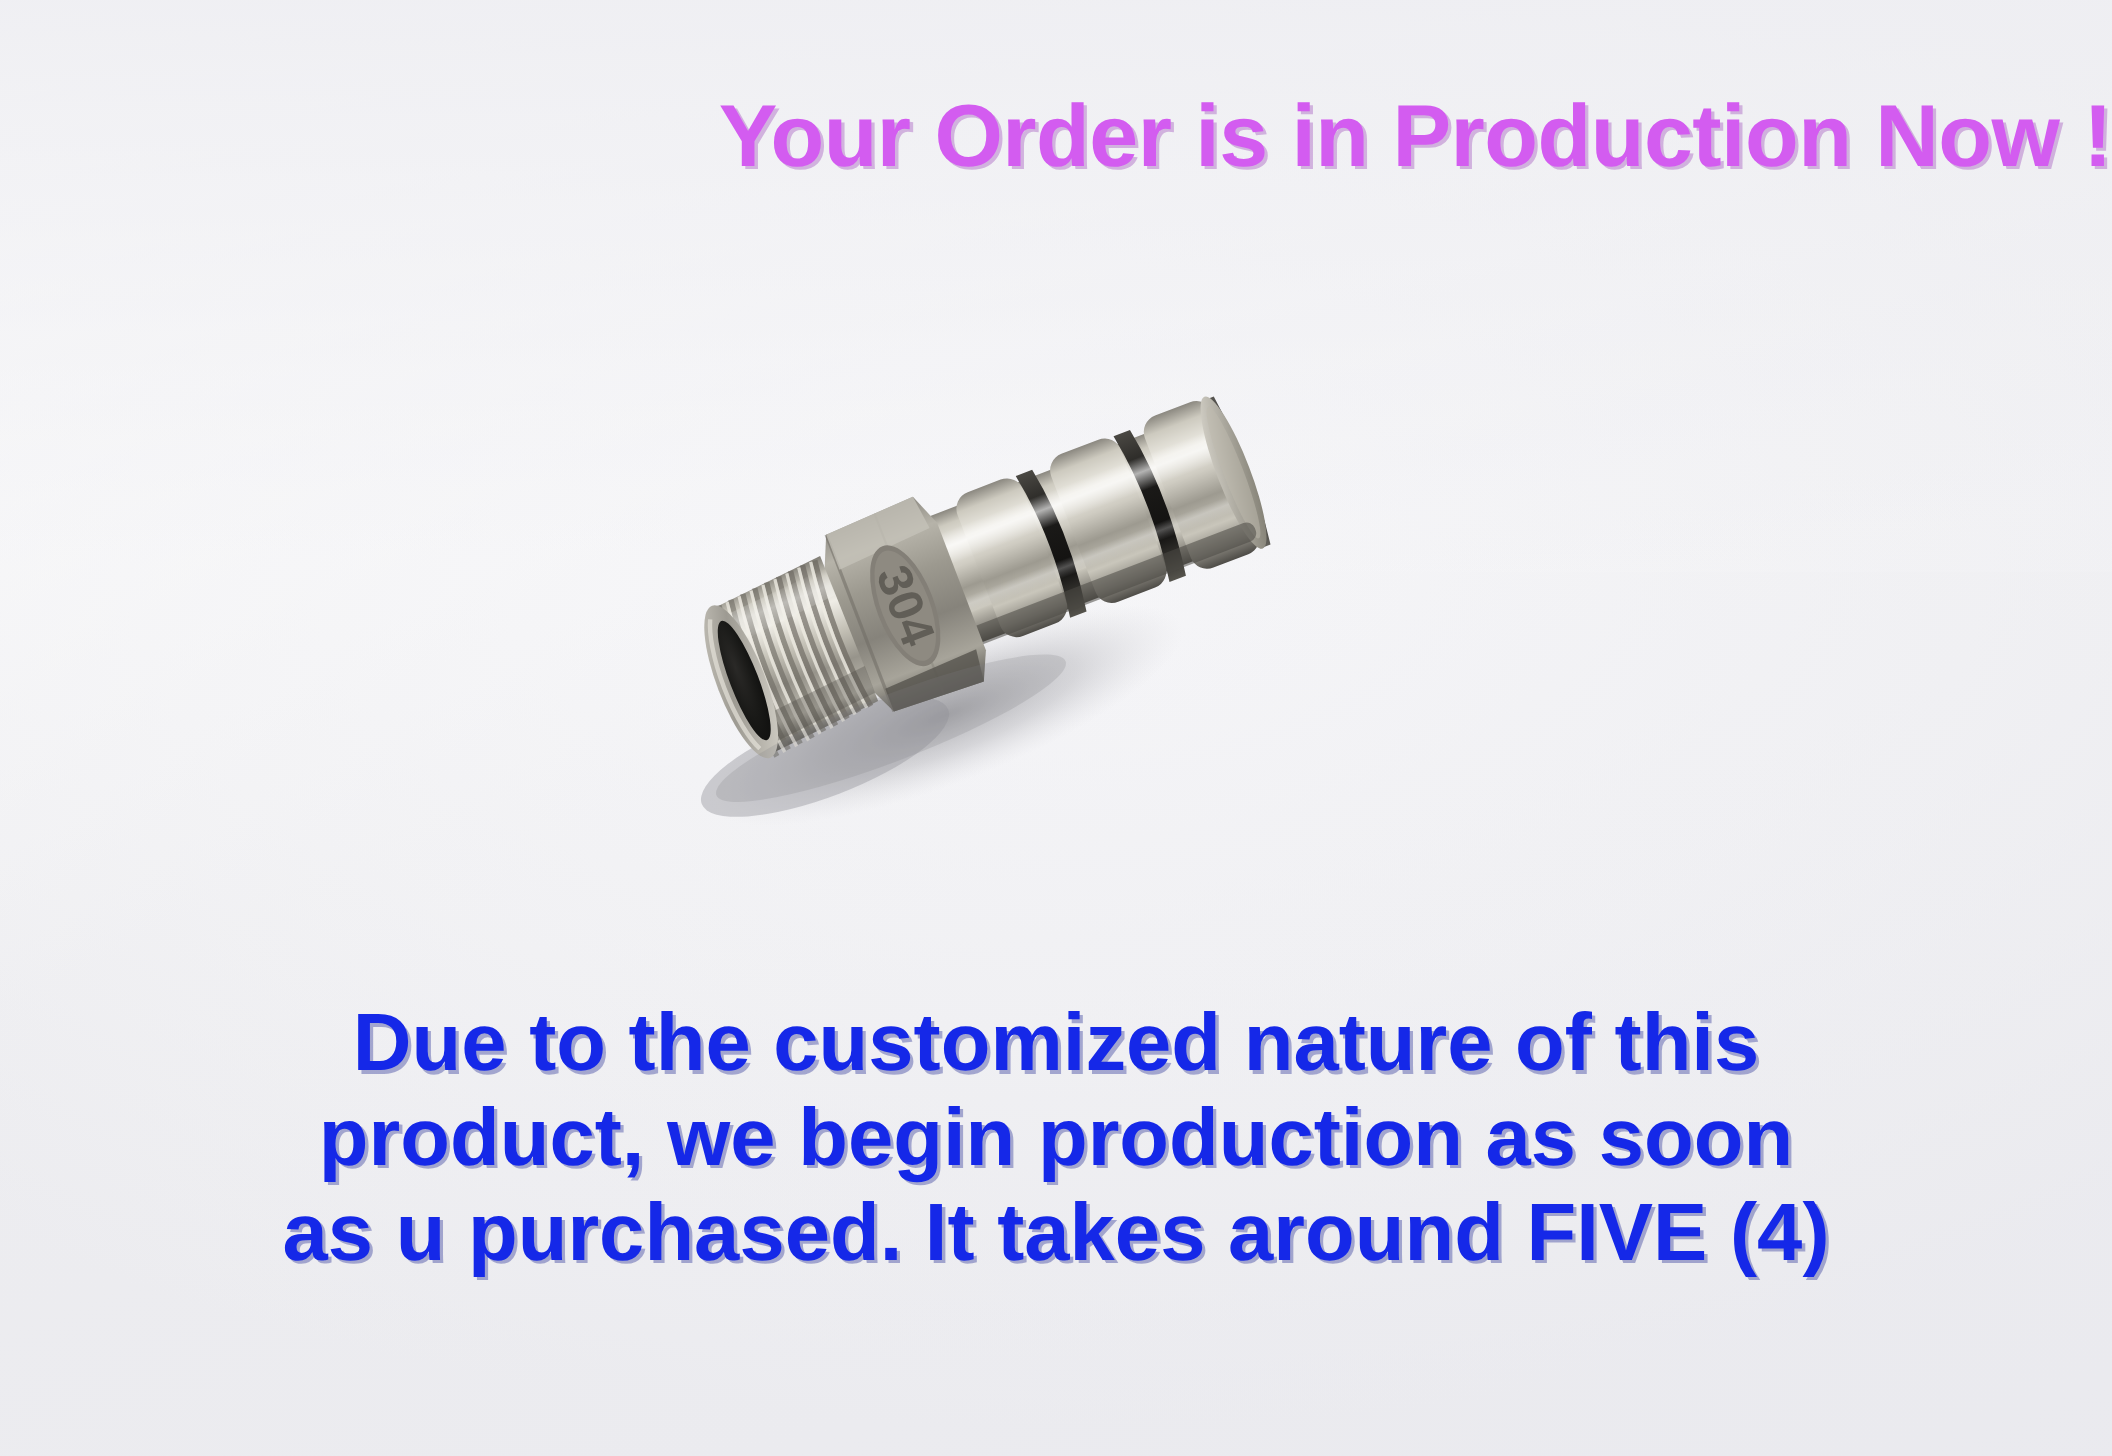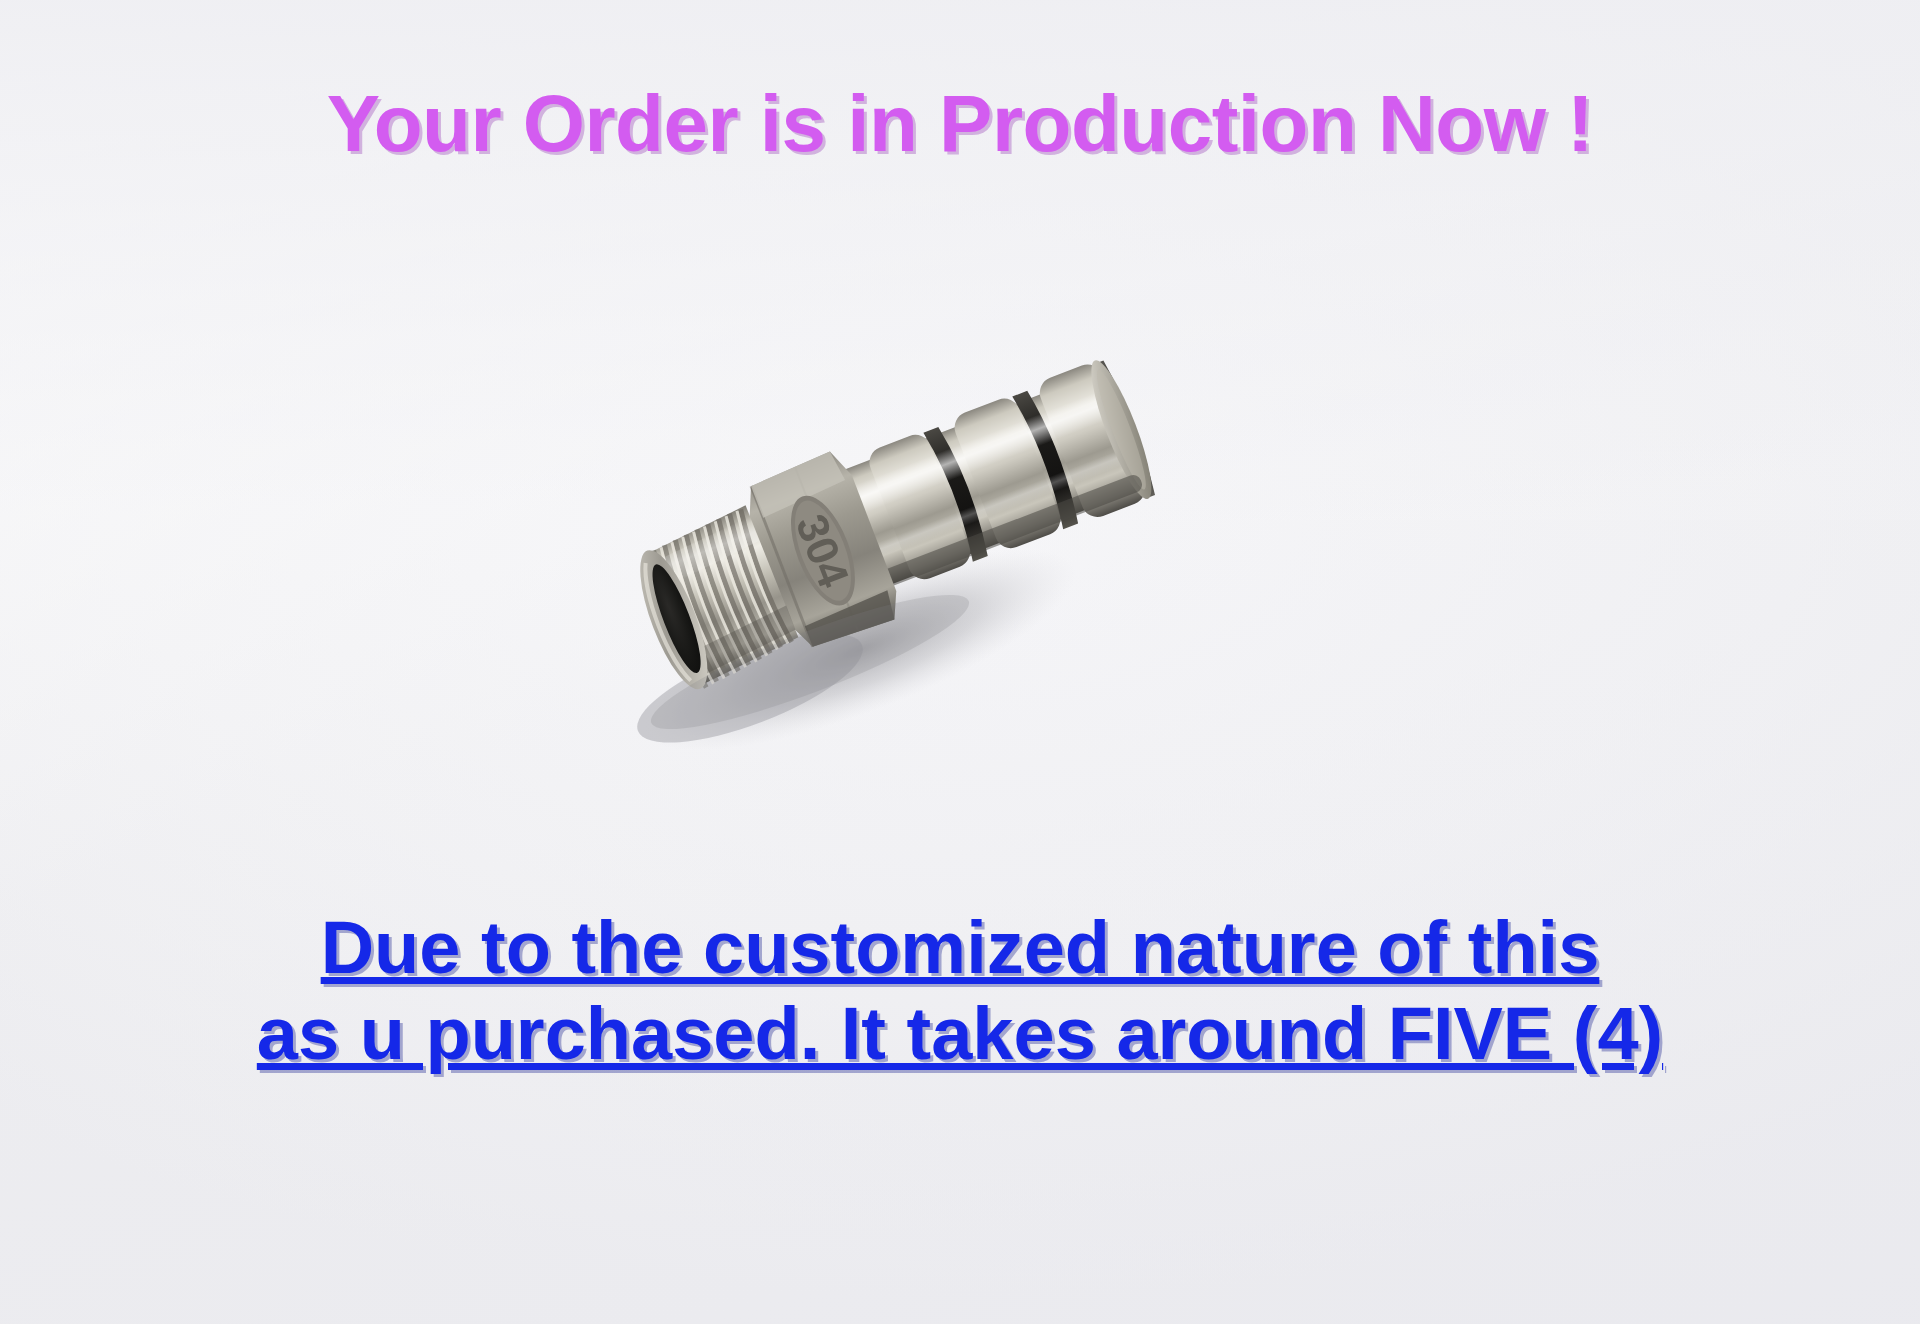--- a/index.html
+++ b/index.html
@@ -33,21 +33,21 @@
     background: linear-gradient(180deg, rgba(238,238,242,0.9) 0%, rgba(246,246,248,0.2) 100%);
     pointer-events: none;
   }
 
   
   .headline {
     position: absolute;
     left: 0;
     right: 0;
     top: 78px;
-    text-align: center;
+    text-align: right;
     font-size: 80px;
     font-weight: bold;
     letter-spacing: -0.5px;
     color: #d35cf0;
     text-shadow: 3px 3px 0 rgba(150,60,180,0.35);
     white-space: nowrap;
     z-index: 6;
   }
 
   
@@ -56,21 +56,20 @@
     left: 0;
     right: 0;
     top: 905px;
     text-align: center;
     font-size: 74px;
     line-height: 1.16;
     font-weight: bold;
     color: #1528e8;
     text-shadow: 3px 3px 0 rgba(20,30,140,0.35);
     z-index: 6;
-    text-decoration: underline;
   }
   .body-copy .line { display: block; white-space: nowrap; }
 
   
   .product {
     position: absolute;
     left: 560px;
     top: 300px;
     width: 620px;
     height: 480px;
@@ -248,16 +247,17 @@
 
         <path d="M88,184 a22,74 0 0 0 0,126" stroke="#e6e3da" stroke-width="4" fill="none" opacity="0.7"></path>
       </g>
 
       <ellipse cx="250" cy="362" rx="170" ry="30" fill="#7f7f86" opacity="0.22" transform="rotate(-21 250 362)"></ellipse>
     </svg>
   </div>
 
   <div class="body-copy">
     <span class="line">Due to the customized nature of this</span>
+    <span class="line">product, we begin production as soon</span>
     <span class="line">as u purchased. It takes around FIVE (4)</span>
   </div>
 
 </div>
 
 </body></html>

